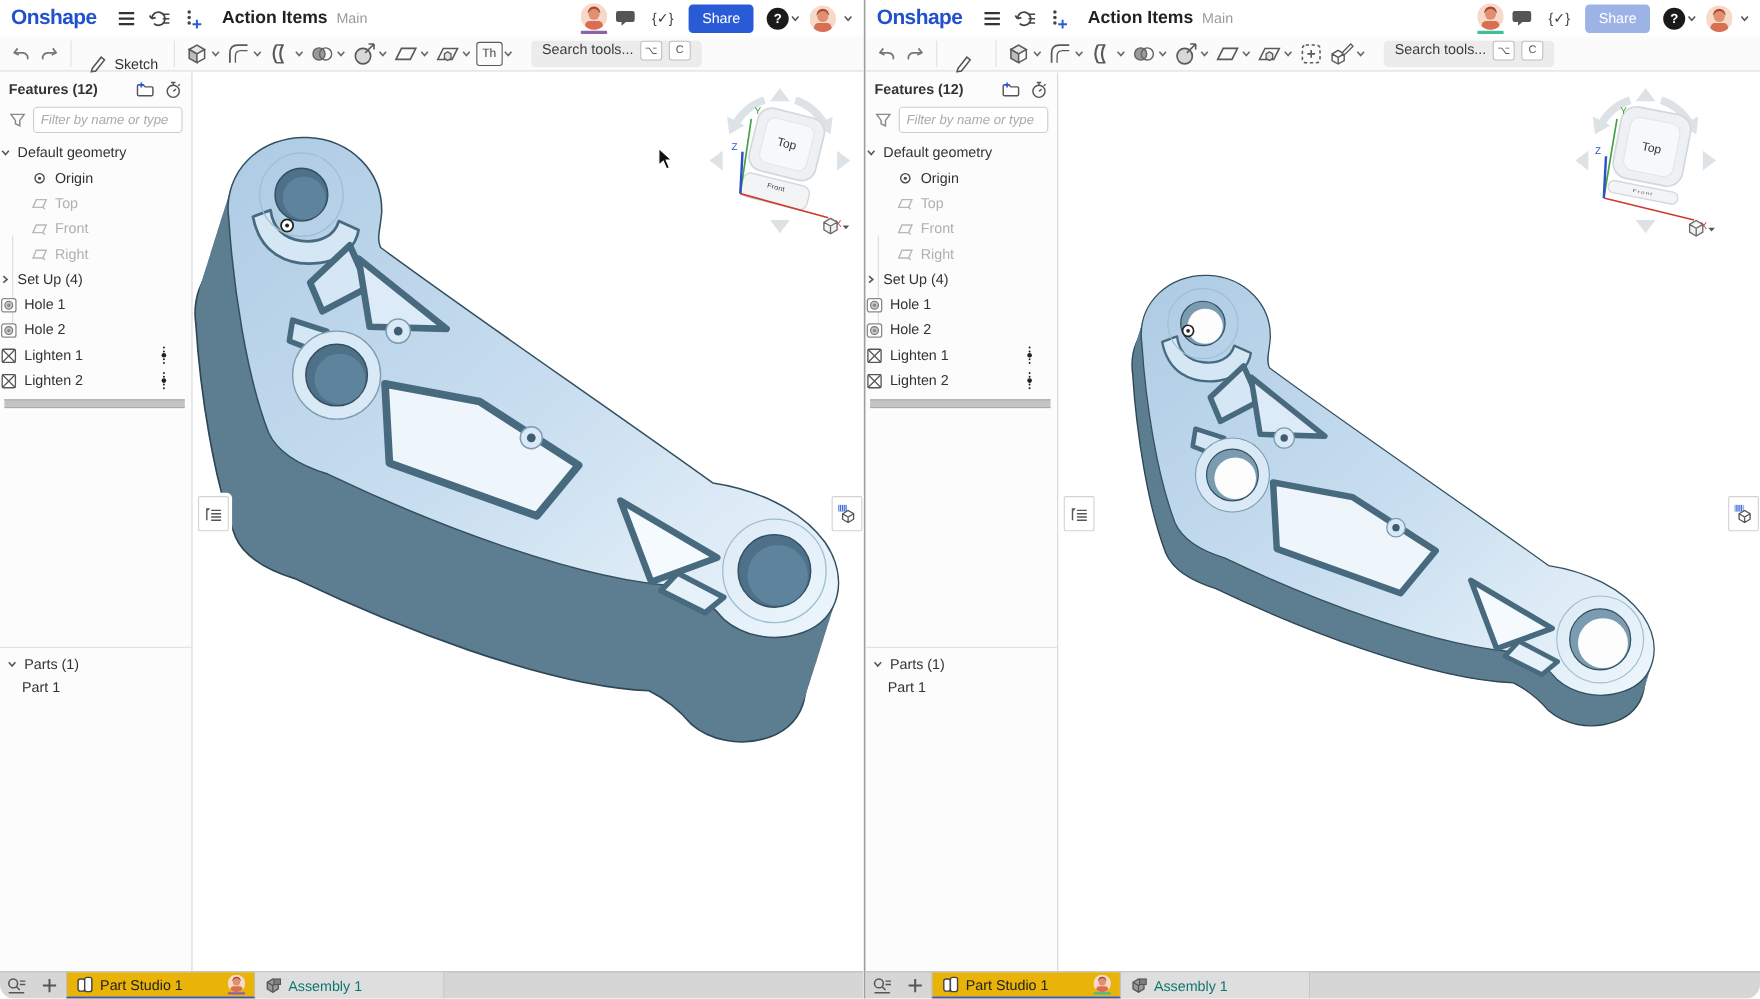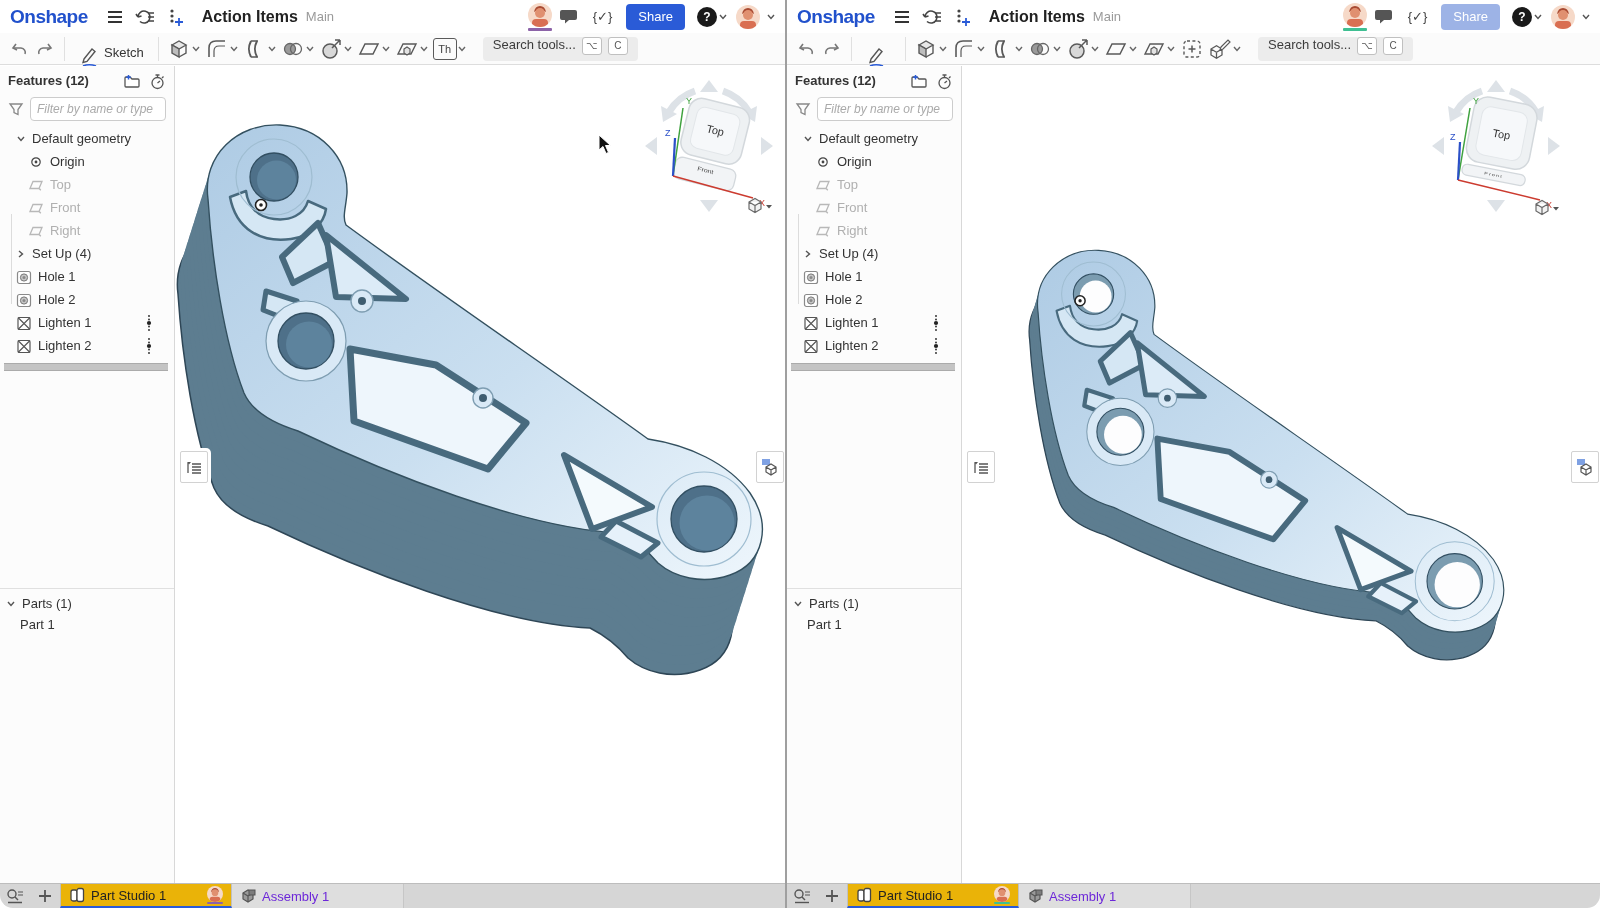--- a/index.html
+++ b/index.html
@@ -24,37 +24,37 @@
   .share-btn{height:26px;padding:0 12px;border:none;border-radius:4px;background:#2a5bd7;color:#fff;font-size:13px;font-family:inherit;margin:0 8px;}
   .share-btn.disabled{background:#9db3e6;}
   .help-btn{display:flex;align-items:center;margin:0 4px;}
   .help-circle{width:20px;height:20px;border-radius:50%;background:#1a1a1a;color:#fff;font-size:12px;font-weight:bold;display:flex;align-items:center;justify-content:center;}
   .caret{margin-left:2px;}
 
   
   .tbar{position:absolute;top:33px;left:0;right:0;height:32px;border-bottom:1px solid #ddd;background:#fbfbfb;display:flex;align-items:center;padding:0 6px;box-sizing:border-box;}
   .tb-btn{display:flex;align-items:center;justify-content:center;height:28px;padding:0 3px;border-radius:3px;}
   .tb-sep{width:1px;height:24px;background:#e0e0e0;margin:0 6px;}
-  .sketch-btn{display:flex;gap:5px;padding:0 8px;height:28px;margin-top:20px;}
+  .sketch-btn{display:flex;align-items:center;gap:5px;padding:0 8px;height:28px;margin-top:20px;}
   .sketch-lbl{font-size:13px;color:#333;}
   .tool{display:flex;align-items:center;margin:0 2px;}
   .th-box{width:22px;height:20px;border:1.4px solid #5a5a5a;border-radius:3px;font-size:11px;color:#444;display:flex;align-items:center;justify-content:center;}
   .search-pill{display:flex;align-items:flex-start;gap:6px;height:24px;background:#ececec;border-radius:4px;padding:0 10px;margin-left:14px;}
   .search-pill .s-txt{font-size:13px;color:#3c3c3c;white-space:nowrap;}
   .kbd{min-width:14px;height:16px;padding:0 2px;background:#fff;border:1px solid #c0c0c0;border-radius:3px;font-size:10px;color:#555;display:flex;align-items:center;justify-content:center;}
 
   
   .fpanel{position:absolute;top:66px;left:0;width:175px;bottom:25px;background:#fcfcfc;border-right:1px solid #d8d8d8;box-sizing:border-box;font-size:13px;color:#333;}
   .fp-head{display:flex;align-items:flex-start;padding:7px 8px 4px 8px;}
   .fp-title{font-weight:bold;font-size:13px;color:#333;flex:1;}
   .fp-head .hic{margin-left:8px;display:flex;}
   .fp-filter{display:flex;align-items:center;padding:3px 8px 6px 8px;gap:6px;}
   .fp-filter input{flex:1;min-width:0;height:22px;border:1px solid #ccc;border-radius:4px;font-family:inherit;font-size:12px;font-style:italic;color:#0f172a;padding:0 6px;background:#fff;}
   .fp-filter input::placeholder{color:#aaa;}
-  .trow{height:23px;display:flex;align-items:center;gap:6px;padding-left:16px;position:relative;}
+  .trow{height:23px;display:flex;align-items:center;gap:6px;padding-left:0;position:relative;}
   .trow .lbl{white-space:nowrap;}
   .trow.muted .lbl{color:#b0b0b0;}
   .trow .dots{margin-left:auto;margin-right:22px;display:flex;}
   .indent1{padding-left:28px;}
   .guide{position:absolute;left:11px;top:148px;width:1px;height:90px;background:#dcdcdc;}
   .rollback{height:6px;background:#c4c4c4;border-top:1px solid #ababab;border-bottom:1px solid #ababab;margin:6px 6px 0 4px;}
   .fp-parts{position:absolute;left:0;right:0;top:522px;border-top:1px solid #e0e0e0;padding-top:4px;}
   .prow{height:21px;display:flex;align-items:center;gap:6px;padding-left:6px;}
   .prow.child{padding-left:20px;}
 
@@ -67,21 +67,21 @@
   .vp-toggle{position:absolute;width:26px;height:30px;background:#fff;border:1px solid #d2d2d2;border-radius:2px;display:flex;align-items:center;justify-content:center;box-shadow:0 0 0 3px #fff;}
   .vp-toggle.tg-left{left:4px;top:385px;}
   .vp-toggle.tg-right{right:1px;top:385px;}
   .cursor{position:absolute;left:422px;top:68px;}
 
   
   .tabbar{position:absolute;left:0;right:0;bottom:0;height:25px;background:#d6d6d6;border-top:1px solid #bdbdbd;display:flex;align-items:stretch;box-sizing:border-box;}
   .tb-ic{width:30px;display:flex;align-items:center;justify-content:center;}
   .tab{display:flex;align-items:center;gap:6px;padding:0 8px;font-size:13px;box-sizing:border-box;}
   .tab.active{background:#eab308;border-right:1px solid #c0c0c0;border-left:1px solid #c0c0c0;border-bottom:2px solid #2a5bd7;width:172px;color:#222;}
-  .tab.inactive{background:#dedede;border-right:1px solid #c6c6c6;width:172px;color:#6d28d9;}
+  .tab.inactive{background:#dedede;border-right:1px solid #c6c6c6;width:172px;color:#0f766e;}
   .tab .t-lbl{white-space:nowrap;flex:1;overflow:hidden;}
   .tab-avatar{display:flex;flex-direction:column;align-items:center;}
   .tab-avatar .avatar-underline{width:16px;height:2px;margin-top:0;}
 </style>
 </head>
 <body>
 
 <svg width="0" height="0" style="position:absolute" aria-hidden="true">
   <defs>
     <clipPath id="avclip">

